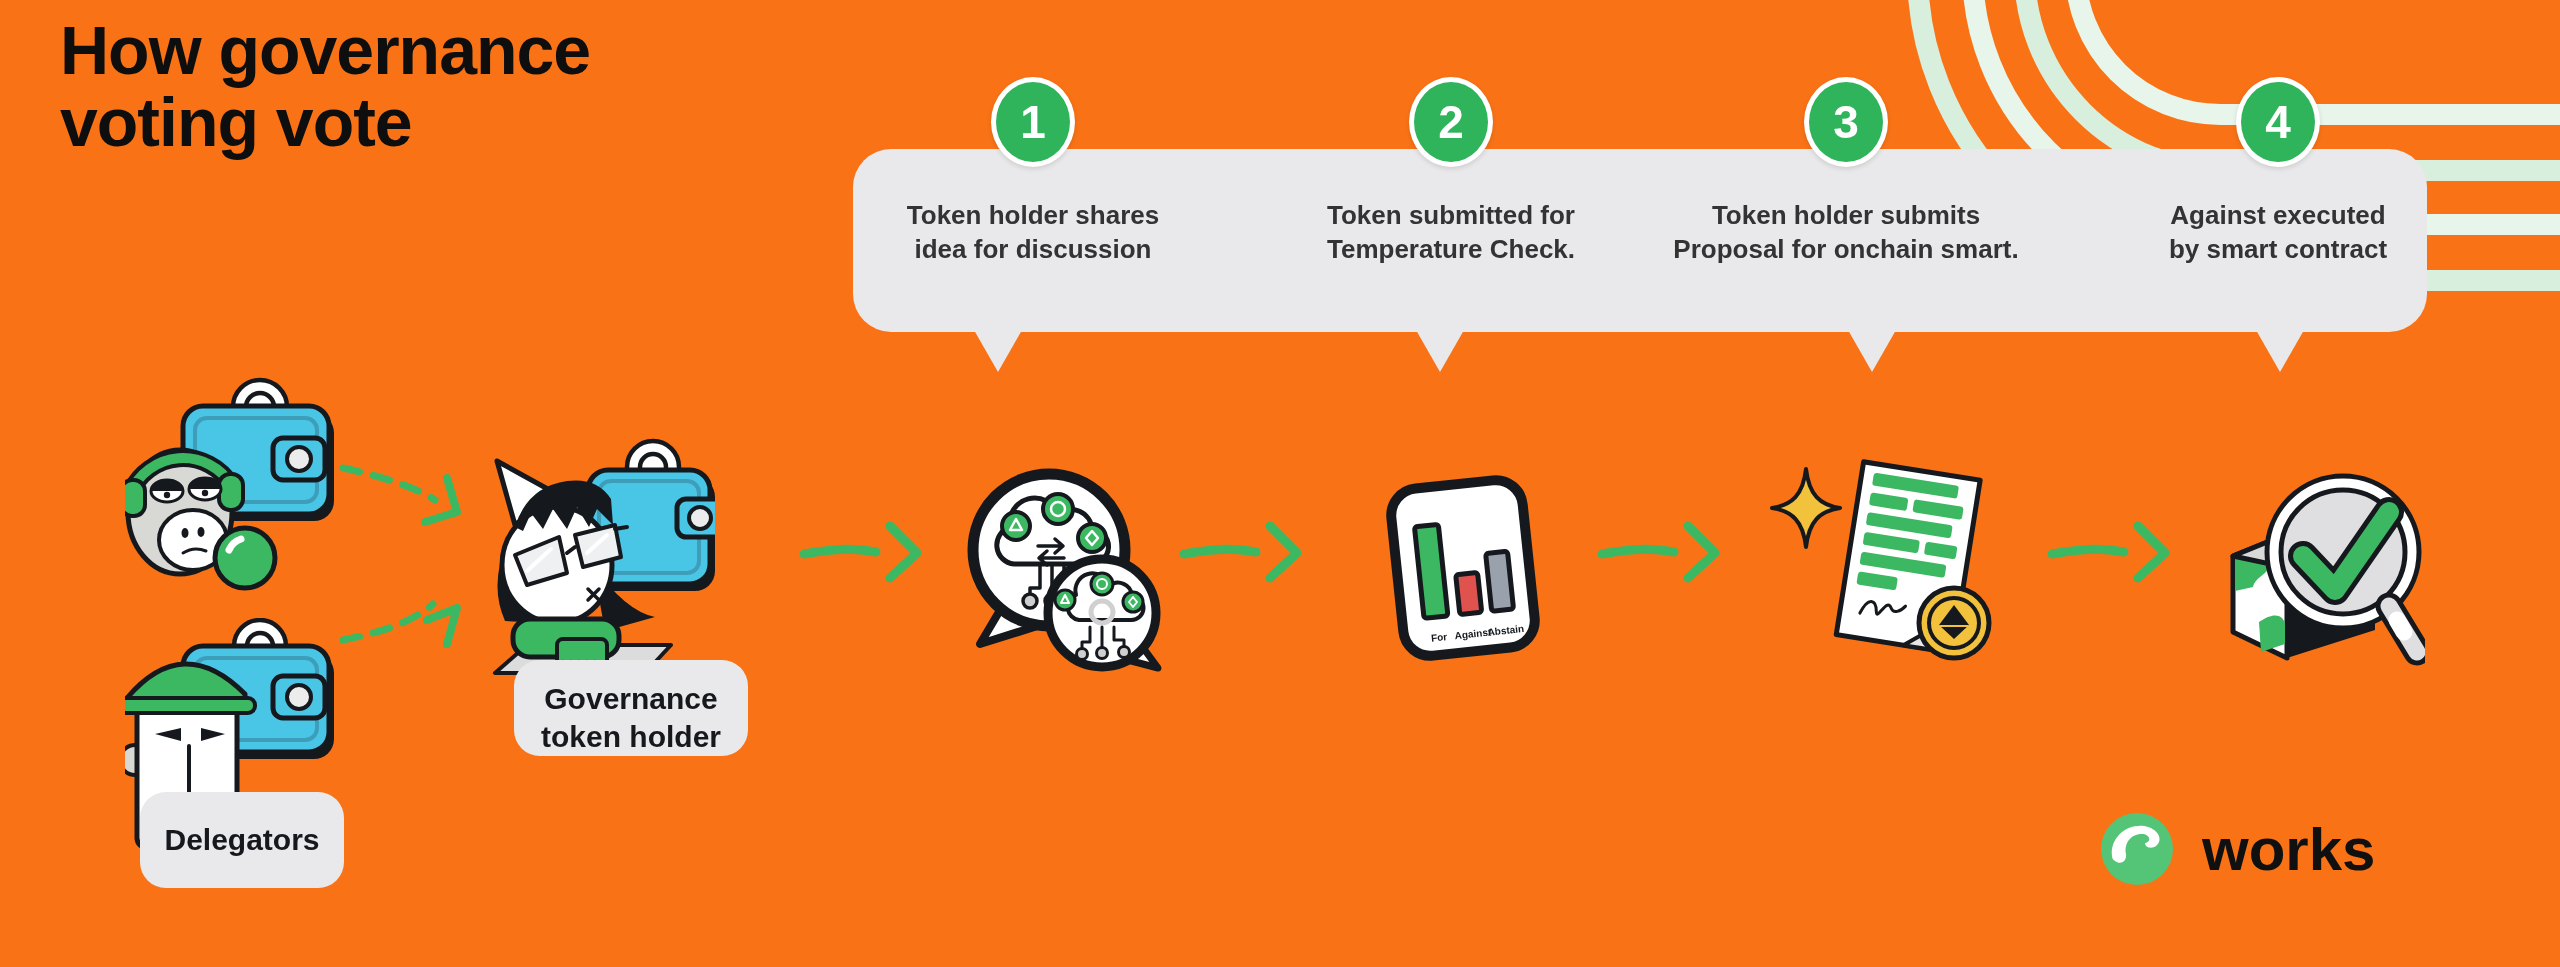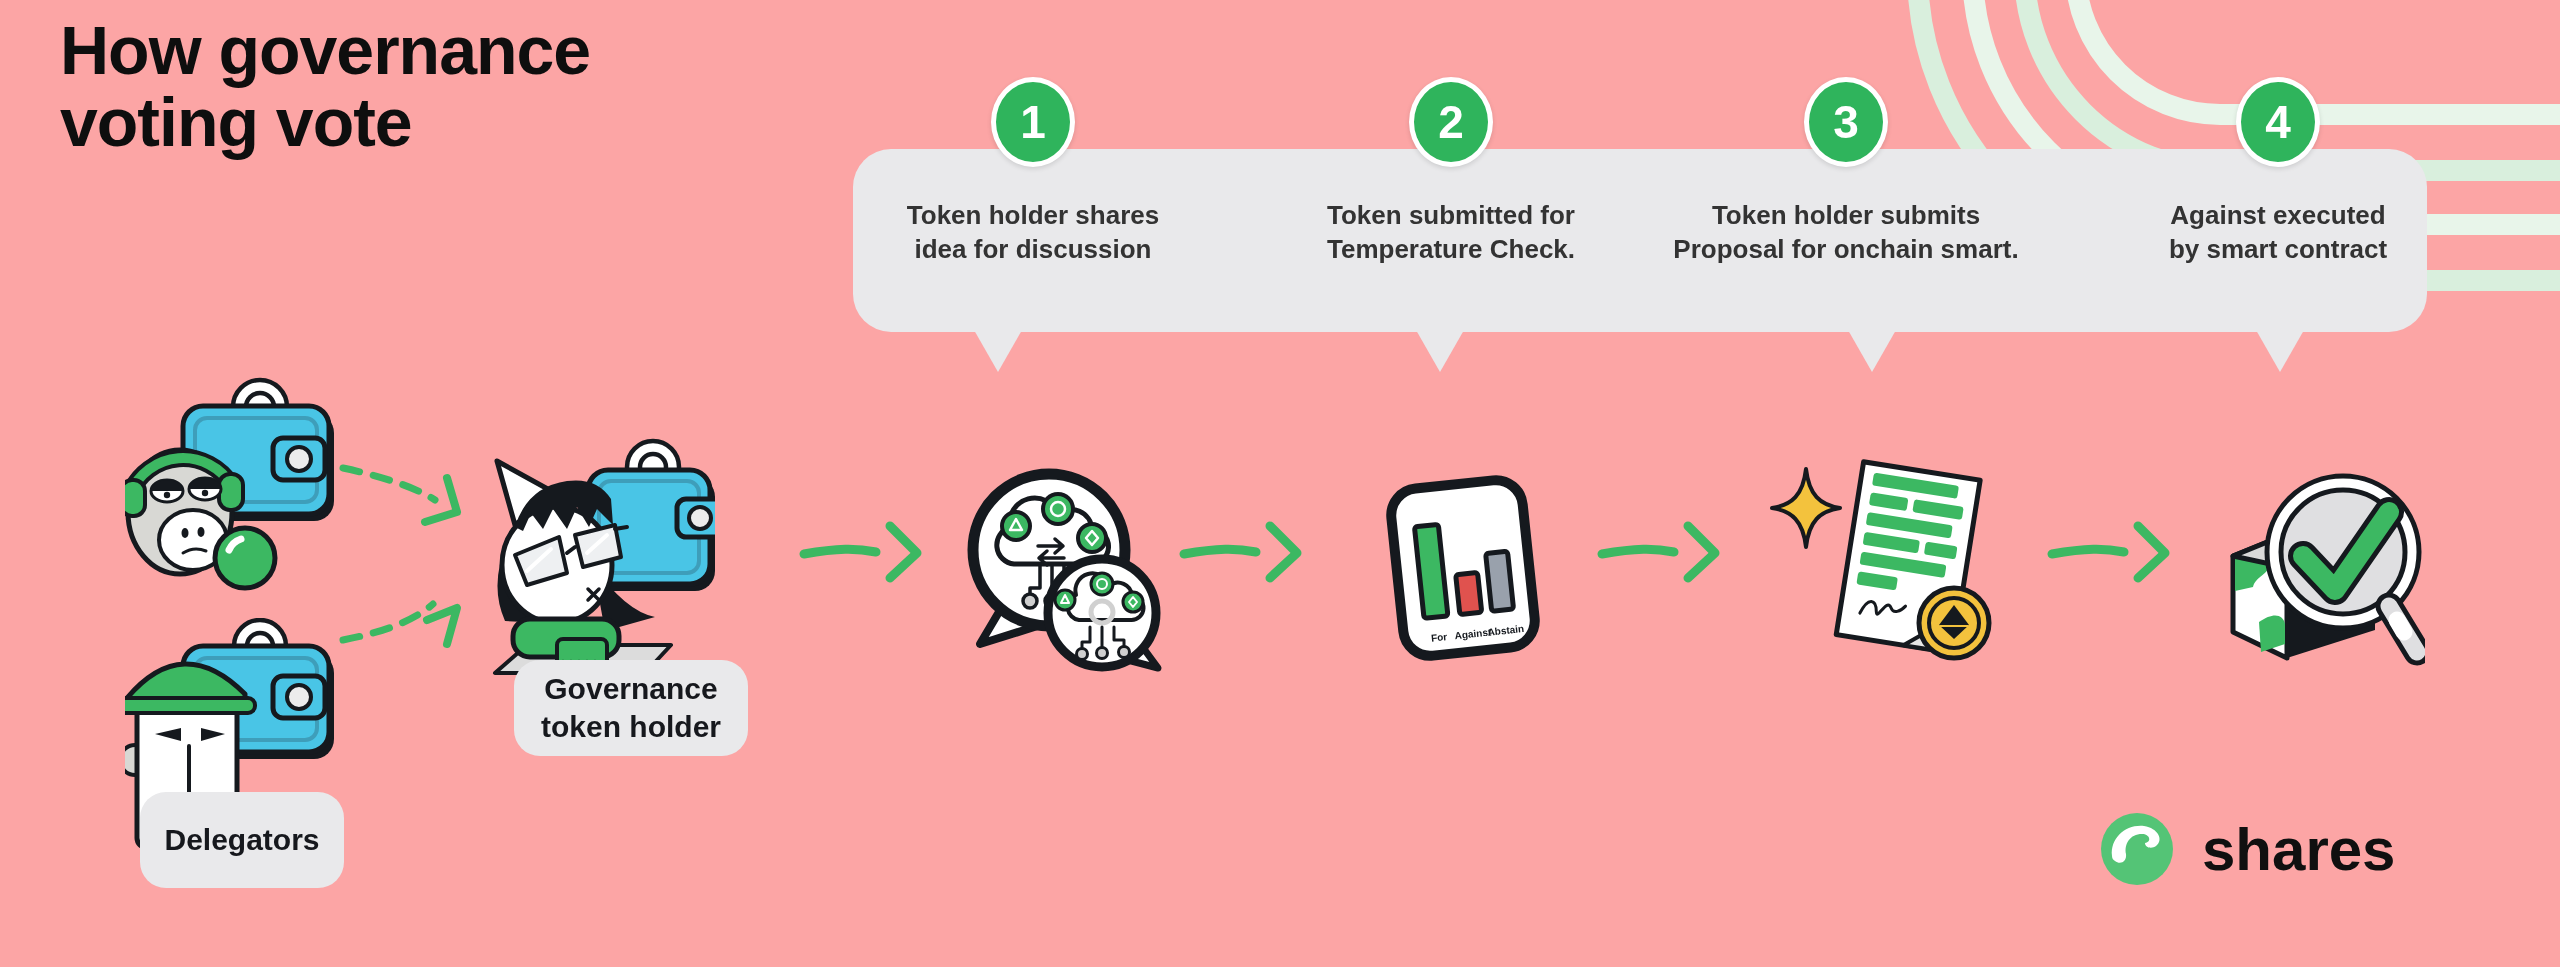--- a/index.html
+++ b/index.html
@@ -1,17 +1,17 @@
 <!DOCTYPE html>
 <html><head>
 <meta charset="utf-8">
 <style>
   html,body{margin:0;padding:0;background:#fff;}
   .canvas{
-    position:relative;width:2560px;height:967px;overflow:hidden;background:#fca5a5;
+    position:relative;width:2560px;height:967px;overflow:hidden;background:#f97316;
     font-family:"Liberation Sans","DejaVu Sans",sans-serif;color:#15191e;
   }
   
   .arc{position:absolute;border-style:solid;background:transparent;z-index:0;}
   #arc0{left:1907px;top:-340px;width:953px;height:589px;border-width:21px;border-color:#d9efdd;border-radius:0 0 0 320px;}
   #arc1{left:1962px;top:-340px;width:898px;height:533px;border-width:21px;border-color:#e8f5ea;border-radius:0 0 0 265px;}
   #arc2{left:2014px;top:-340px;width:846px;height:479px;border-width:21px;border-color:#d9efdd;border-radius:0 0 0 210px;}
   #arc3{left:2065px;top:-340px;width:795px;height:423px;border-width:21px;border-color:#e8f5ea;border-radius:0 0 0 155px;}
 
   .title{
@@ -32,21 +32,21 @@
 
   .caption{position:absolute;top:198px;width:420px;text-align:center;z-index:2;
     font-size:26px;line-height:34px;color:#333;font-weight:bold;}
   #caption1{left:823px;} #caption2{left:1241px;} #caption3{left:1636px;} #caption4{left:2068px;}
 
   .label-box{
     position:absolute;background:#e9e9eb;border-radius:26px;z-index:2;
     display:flex;align-items:center;justify-content:center;text-align:center;
     font-size:30px;font-weight:700;line-height:38px;color:#16181d;
   }
-  #label-token-holder{left:514px;top:660px;width:234px;height:96px;padding:0 8px;box-sizing:border-box;}
+  #label-token-holder{left:514px;top:660px;width:234px;height:96px;padding:0 8px;box-sizing:border-box;align-items:flex-end;}
   #label-delegators{left:140px;top:792px;width:204px;height:96px;}
 
   .illu{position:absolute;z-index:2;}
   #delegator-a{left:125px;top:362px;}
   #delegator-b{left:125px;top:618px;}
   #delegation-arrows{left:335px;top:430px;}
   #token-holder{left:485px;top:425px;}
   #icon1{left:952px;top:462px;} #icon2{left:1383px;top:472px;}
   #icon3{left:1768px;top:455px;} #icon4{left:2225px;top:460px;}
   #arrow-a{left:798px;top:514px;} #arrow-b{left:1178px;top:514px;}
@@ -333,16 +333,16 @@
       <path d="M164,146 L192,192" stroke="#dfdfe1" stroke-width="17"></path>
       <path d="M172,160 L179,172" stroke="#ffffff" stroke-width="17"></path>
     </g>
   </svg>
 
   <div class="logo">
     <svg width="74" height="74" viewBox="0 0 74 74">
       <circle cx="37" cy="37" r="36" fill="#54c476"></circle>
       <path d="M12,44 C10,26 26,12 44,14 C58,16 64,28 56,34 C52,37 45,36 45,31 C52,30 50,22 42,22 C30,22 24,32 26,42 C27,50 20,53 15,49 C13,48 12,46 12,44 Z" fill="#ffffff"></path>
     </svg>
-    <span class="logo-text">shares</span>
+    <span class="logo-text">works</span>
   </div>
 
 </div>
 
 </body></html>

